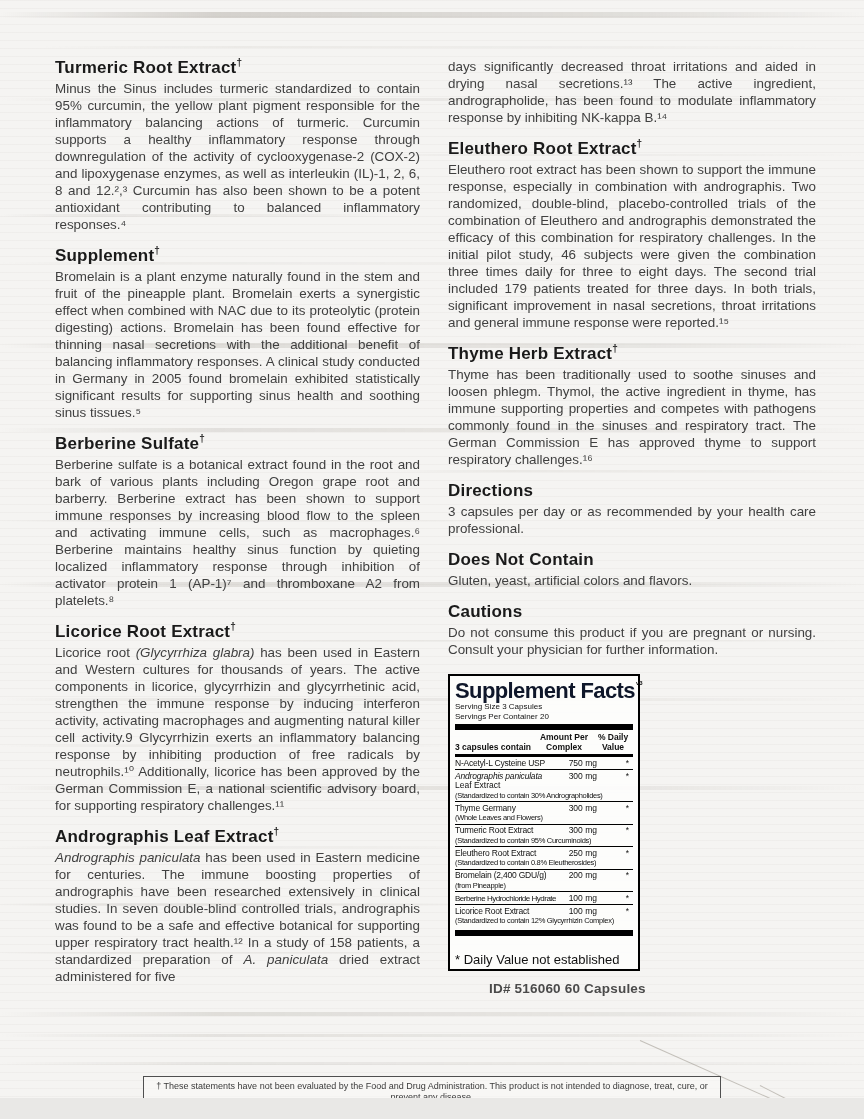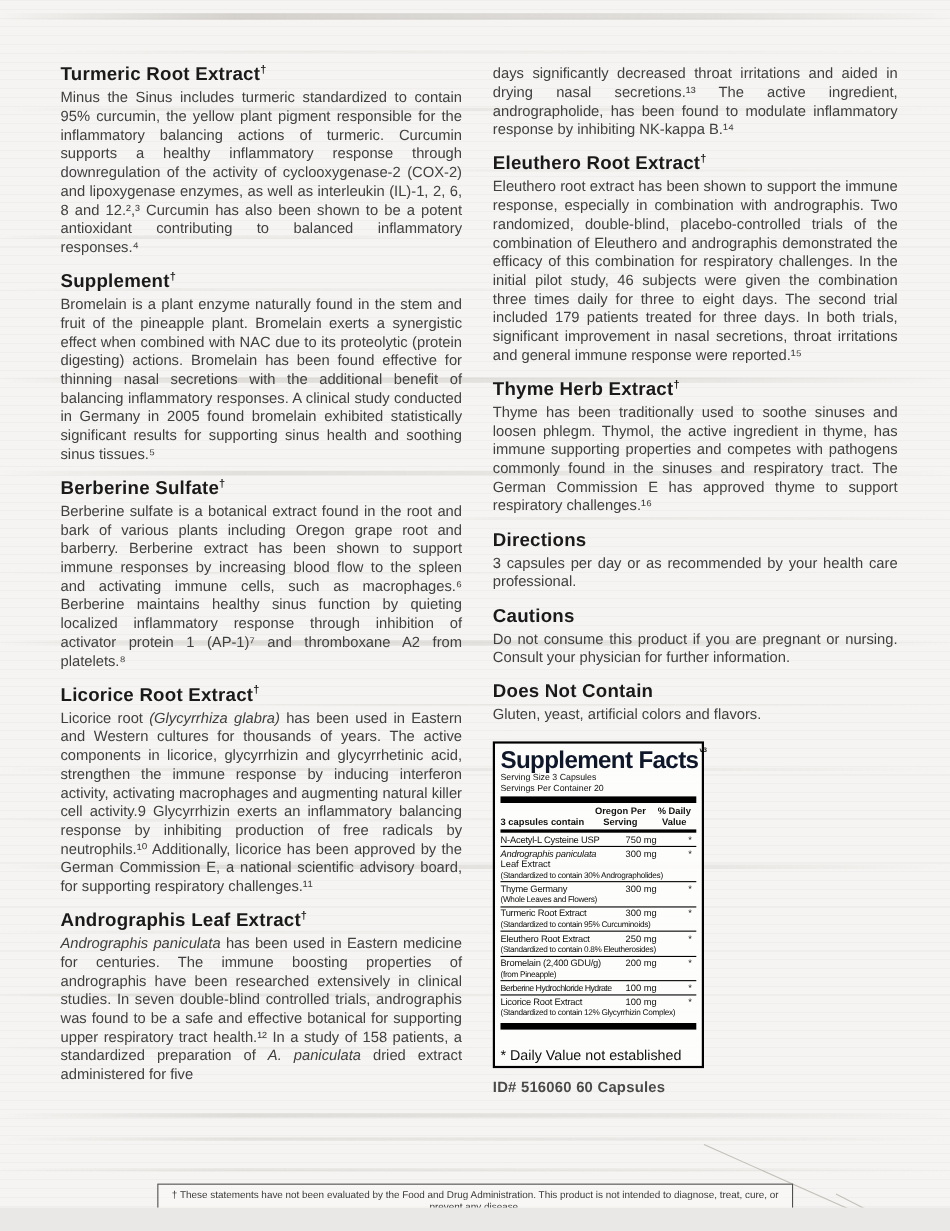--- a/index.html
+++ b/index.html
@@ -65,21 +65,21 @@
   .sf-row + .sf-row{border-top:1px solid #000;}
   .sf-name{display:block;white-space:nowrap;letter-spacing:-0.2px;}
   .sf-name em{font-style:italic;}
   .sf-name.tight{font-size:8px;letter-spacing:-0.5px;}
   .sf-name2{display:block;}
   .sf-sub{display:block;font-size:7.5px;letter-spacing:-0.3px;white-space:nowrap;}
   .sf-amount{position:absolute;left:104px;top:1.5px;width:38px;text-align:right;}
   .sf-dv{position:absolute;right:4px;top:1.5px;}
   .sf-footnote{font-size:13px;line-height:10px;padding-top:19px;}
 
-  .id-line{margin-top:10px;font-weight:bold;font-size:13.5px;color:#4a4a4a;letter-spacing:0.2px;}
+  .id-line{margin-top:10px;font-weight:bold;font-size:13.5px;color:#4a4a4a;letter-spacing:0.2px;margin-left:41px;}
 
   .footer-box{
     position:absolute;top:1076px;left:50%;transform:translateX(-50%);
     width:578px;box-sizing:border-box;border:1px solid #4f4f4f;
     padding:4px 8px;text-align:center;font-size:9px;line-height:11px;
     color:#3a3a3a;background:rgba(250,249,247,0.55);
   }
 </style>
 </head>
 <body>
@@ -146,40 +146,40 @@
           </div>
           <div class="section">
             <h3 class="heading"><span>Thyme Herb Extract</span><sup>†</sup></h3>
             <p class="body"><span>Thyme has been traditionally used to soothe sinuses and loosen phlegm. Thymol, the active ingredient in thyme, has immune supporting properties and competes with pathogens commonly found in the sinuses and respiratory tract. The German Commission E has approved thyme to support respiratory challenges.¹⁶</span></p>
           </div>
           <div class="section">
             <h3 class="heading"><span>Directions</span></h3>
             <p class="body"><span>3 capsules per day or as recommended by your health care professional.</span></p>
           </div>
           <div class="section">
+            <h3 class="heading"><span>Does Not Contain</span></h3>
+            <p class="body"><span>Gluten, yeast, artificial colors and flavors.</span></p>
+          </div>
+          <div class="section">
             <h3 class="heading"><span>Cautions</span></h3>
             <p class="body"><span>Do not consume this product if you are pregnant or nursing. Consult your physician for further information.</span></p>
-          </div>
-          <div class="section">
-            <h3 class="heading"><span>Does Not Contain</span></h3>
-            <p class="body"><span>Gluten, yeast, artificial colors and flavors.</span></p>
           </div>
         </div>
 
       <div class="facts">
         <div class="sf-title-row">
           <span class="sf-title">Supplement Facts</span>
           <span class="sf-version">v3</span>
         </div>
         <div class="sf-serving">Serving Size 3 Capsules</div>
         <div class="sf-serving">Servings Per Container 20</div>
         <div class="sf-bar"></div>
         <div class="sf-header">
           <span class="sf-h-left">3 capsules contain</span>
-          <span class="sf-h-amount">Oregon Per Serving</span>
+          <span class="sf-h-amount">Amount Per Complex</span>
           <span class="sf-h-dv">% Daily Value</span>
         </div>
         <div id="sf-rows">
             <div class="sf-row">
               <span class="sf-name"><span>N-Acetyl-L Cysteine USP</span></span>
               <span class="sf-amount">750 mg</span>
               <span class="sf-dv">*</span>
             </div>
             <div class="sf-row">
               <span class="sf-name"><em>Andrographis paniculata</em></span>

